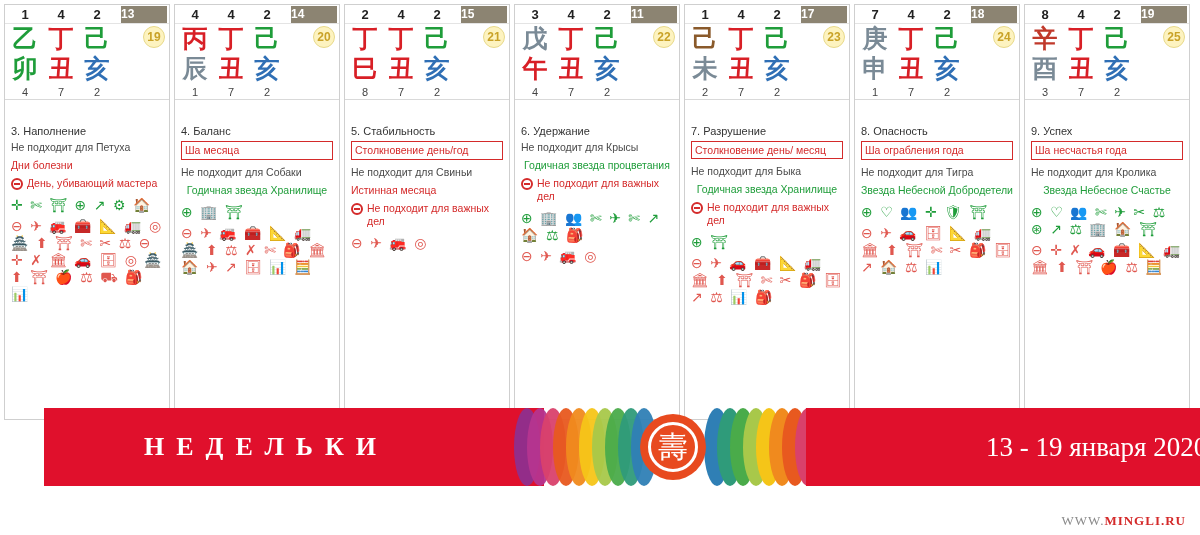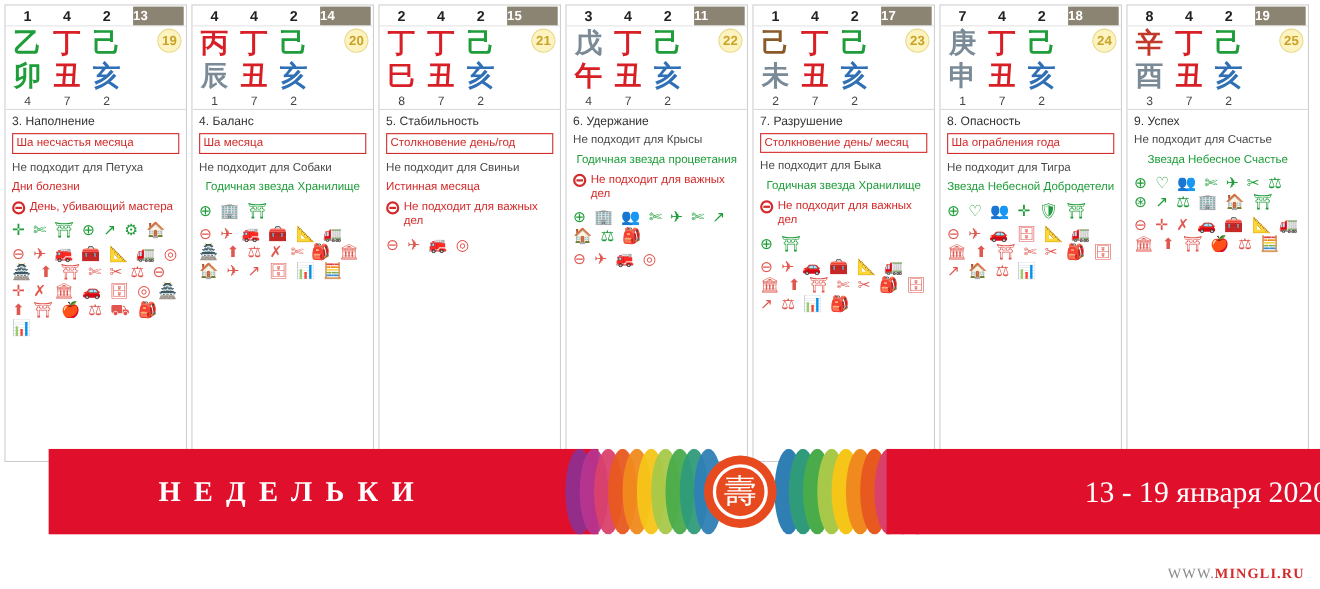--- a/index.html
+++ b/index.html
@@ -102,20 +102,21 @@
     font-size: 11px;
     color: #444;
     border-bottom: 1px solid #d9d9d9;
   }
   .botnums .n { width: 36px; text-align: center; }
 
   .cardtitle {
     font-size: 11px;
     color: #333;
     padding: 5px 6px 4px 6px;
+    margin-top: 20px;
   }
 
   .shabox {
     margin: 0 6px 6px 6px;
     border: 1px solid #d42a2a;
     color: #d42a2a;
     font-size: 10.5px;
     line-height: 13px;
     padding: 2px 3px;
     background: #fff;
@@ -273,21 +274,20 @@
           <span class="g green">卯</span>
           <span class="g red">丑</span>
           <span class="g blue">亥</span>
         </div>
         <div class="botnums">
           <span class="n">4</span>
           <span class="n">7</span>
           <span class="n">2</span>
         </div>
         <div class="cardtitle">3. Наполнение</div>
-        <div class="shabox">Ша несчастья месяца</div>
         <div class="note">Не подходит для Петуха</div>
         <div class="note red">Дни болезни</div>
         <div class="bullet">
           <span class="dot"></span>
           <span class="txt red">День, убивающий мастера</span>
         </div>
         <div class="icons green"><span class="ic">✛</span> <span class="ic">✄</span> <span class="ic">⛩</span> <span class="ic">⊕</span> <span class="ic">↗</span> <span class="ic">⚙</span> <span class="ic">🏠</span> </div>
         <div class="icons red"><span class="ic">⊖</span> <span class="ic">✈</span> <span class="ic">🚒</span> <span class="ic">🧰</span> <span class="ic">📐</span> <span class="ic">🚛</span> <span class="ic">◎</span> <span class="ic">🏯</span> <span class="ic">⬆</span> <span class="ic">⛩</span> <span class="ic">✄</span> <span class="ic">✂</span> <span class="ic">⚖</span> <span class="ic">⊖</span> <span class="ic">✛</span> <span class="ic">✗</span> <span class="ic">🏛</span> <span class="ic">🚗</span> <span class="ic">🗄</span> <span class="ic">◎</span> <span class="ic">🏯</span> <span class="ic">⬆</span> <span class="ic">⛩</span> <span class="ic">🍎</span> <span class="ic">⚖</span> <span class="ic">⛟</span> <span class="ic">🎒</span> <span class="ic">📊</span> </div>
       </div>
       <div class="card">
@@ -467,21 +467,22 @@
           <span class="g gray">酉</span>
           <span class="g red">丑</span>
           <span class="g blue">亥</span>
         </div>
         <div class="botnums">
           <span class="n">3</span>
           <span class="n">7</span>
           <span class="n">2</span>
         </div>
         <div class="cardtitle">9. Успех</div>
-        <div class="note">Не подходит для Счастье</div>
+        <div class="shabox">Ша несчастья года</div>
+        <div class="note">Не подходит для Кролика</div>
         <div class="note green">Звезда Небесное Счастье</div>
         <div class="icons green"><span class="ic">⊕</span> <span class="ic">♡</span> <span class="ic">👥</span> <span class="ic">✄</span> <span class="ic">✈</span> <span class="ic">✂</span> <span class="ic">⚖</span> <span class="ic">⊛</span> <span class="ic">↗</span> <span class="ic">⚖</span> <span class="ic">🏢</span> <span class="ic">🏠</span> <span class="ic">⛩</span> </div>
         <div class="icons red"><span class="ic">⊖</span> <span class="ic">✛</span> <span class="ic">✗</span> <span class="ic">🚗</span> <span class="ic">🧰</span> <span class="ic">📐</span> <span class="ic">🚛</span> <span class="ic">🏛</span> <span class="ic">⬆</span> <span class="ic">⛩</span> <span class="ic">🍎</span> <span class="ic">⚖</span> <span class="ic">🧮</span> </div>
       </div>
     </div>
 
   <div id="banner">
     <div class="bannerleft">
       <div class="word">НЕДЕЛЬКИ</div>
     </div>

